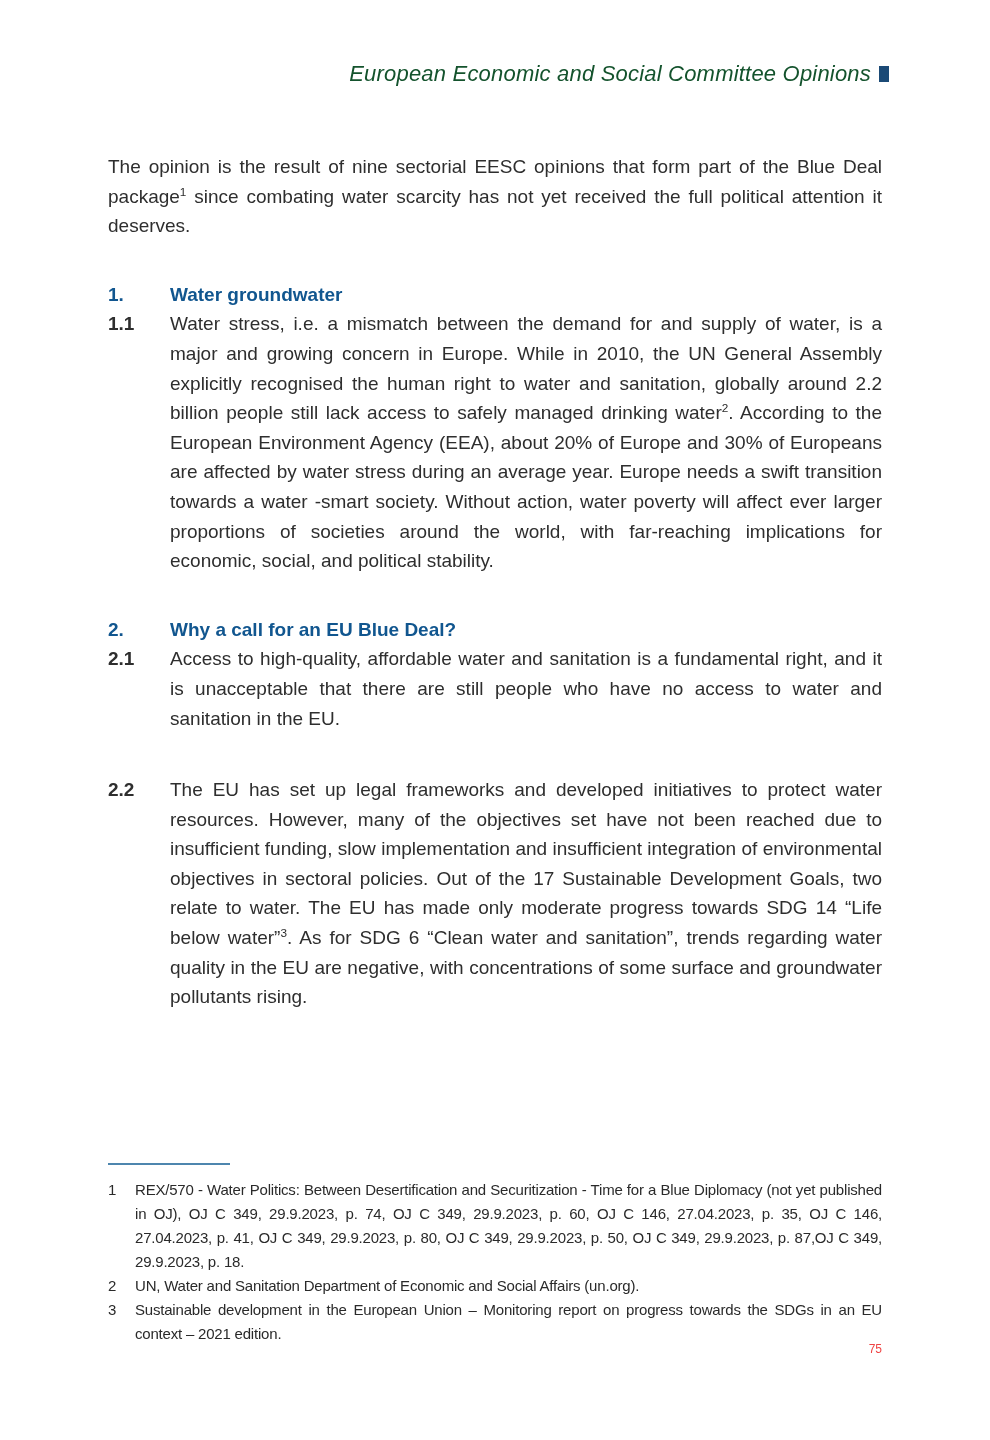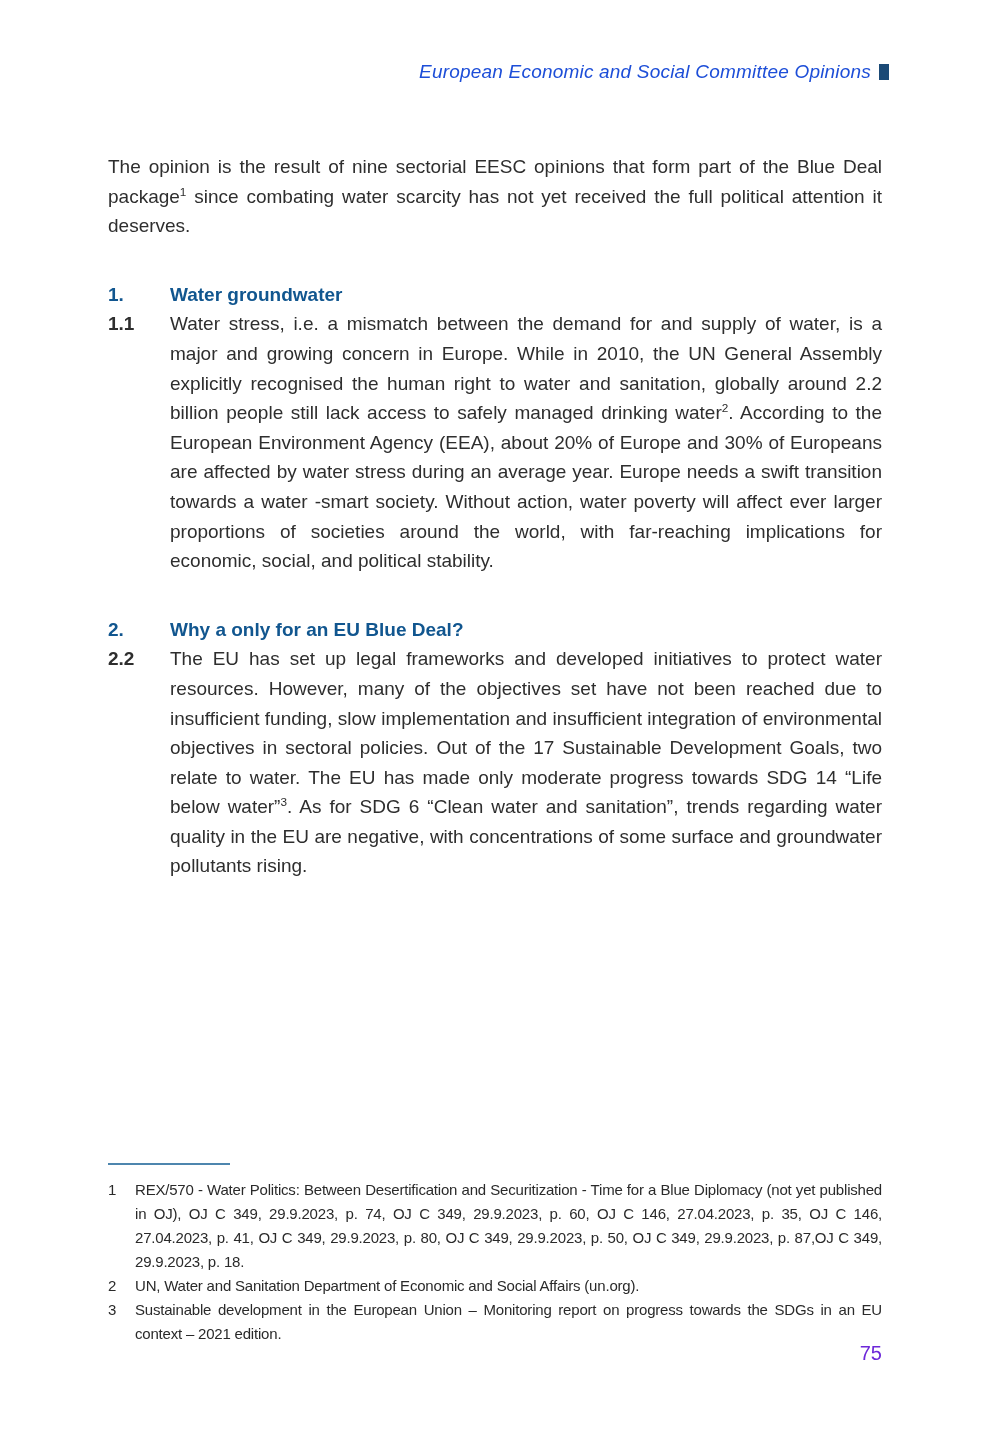--- a/index.html
+++ b/index.html
@@ -17,22 +17,22 @@
   .header-row {
     position: absolute;
     top: 61px;
     right: 101px;
     display: flex;
     align-items: center;
     gap: 8px;
   }
   .header-title {
     font-style: italic;
-    font-size: 19px;
-    color: #1d4ed8;
+    font-size: 22px;
+    color: #14532d;
     letter-spacing: 0.2px;
   }
   .header-square {
     width: 10px;
     height: 16px;
     background: #1b4a76;
     display: inline-block;
   }
   
   .main {
@@ -55,21 +55,21 @@
     display: flex;
     margin-top: 39px;
     color: #11568f;
     font-weight: bold;
     font-size: 19px;
   }
   .section-heading .num { width: 62px; flex: 0 0 62px; }
   .para {
     display: flex;
   }
-  .para + .para { margin-top: 42px; font-style: italic; }
+  .para + .para { margin-top: 42px; }
   .para .num {
     width: 62px;
     flex: 0 0 62px;
     font-weight: bold;
   }
   .para .ptext {
     flex: 1;
     text-align: justify;
   }
   
@@ -92,22 +92,22 @@
     color: #2a2a2a;
     letter-spacing: -0.2px;
   }
   .fn-row .fn-num { width: 27px; flex: 0 0 27px; }
   .fn-row .fn-text { flex: 1; text-align: justify; }
   
   .page-number {
     position: absolute;
     top: 1342px;
     right: 108px;
-    font-size: 20px;
-    color: #6d28d9;
+    font-size: 12px;
+    color: #ef4444;
   }
 </style>
 </head>
 <body>
 
 <div class="page">
 
   <div class="header-row">
     <span class="header-title">European Economic and Social Committee Opinions</span>
     <span class="header-square"></span>
@@ -122,23 +122,27 @@
       <span>Water groundwater</span>
     </div>
 
     <div class="para">
       <span class="num">1.1</span>
       <span class="ptext"><span>Water stress, i.e. a mismatch between the demand for and supply of water, is a major and growing concern in Europe. While in 2010, the UN General Assembly explicitly recognised the human right to water and sanitation, globally around 2.2 billion people still lack access to safely managed drinking water</span><sup>2</sup><span>. According to the European Environment Agency (EEA), about 20% of Europe and 30% of Europeans are affected by water stress during an average year. Europe needs a swift transition towards a water -smart society. Without action, water poverty will affect ever larger proportions of societies around the world, with far-reaching implications for economic, social, and political stability.</span></span>
     </div>
 
     <div class="section-heading">
       <span class="num">2.</span>
-      <span>Why a only for an EU Blue Deal?</span>
+      <span>Why a call for an EU Blue Deal?</span>
     </div>
 
+    <div class="para">
+      <span class="num">2.1</span>
+      <span class="ptext"><span>Access to high-quality, affordable water and sanitation is a fundamental right, and it is unacceptable that there are still people who have no access to water and sanitation in the EU.</span></span>
+    </div>
 
     <div class="para">
       <span class="num">2.2</span>
       <span class="ptext"><span>The EU has set up legal frameworks and developed initiatives to protect water resources. However, many of the objectives set have not been reached due to insufficient funding, slow implementation and insufficient integration of environmental objectives in sectoral policies. Out of the 17 Sustainable Development Goals, two relate to water. The EU has made only moderate progress towards SDG 14 “Life below water”</span><sup>3</sup><span>. As for SDG 6 “Clean water and sanitation”, trends regarding water quality in the EU are negative, with concentrations of some surface and groundwater pollutants rising.</span></span>
     </div>
 
   </div>
 
   <div class="footnotes">
     <div class="fn-rule"></div>

